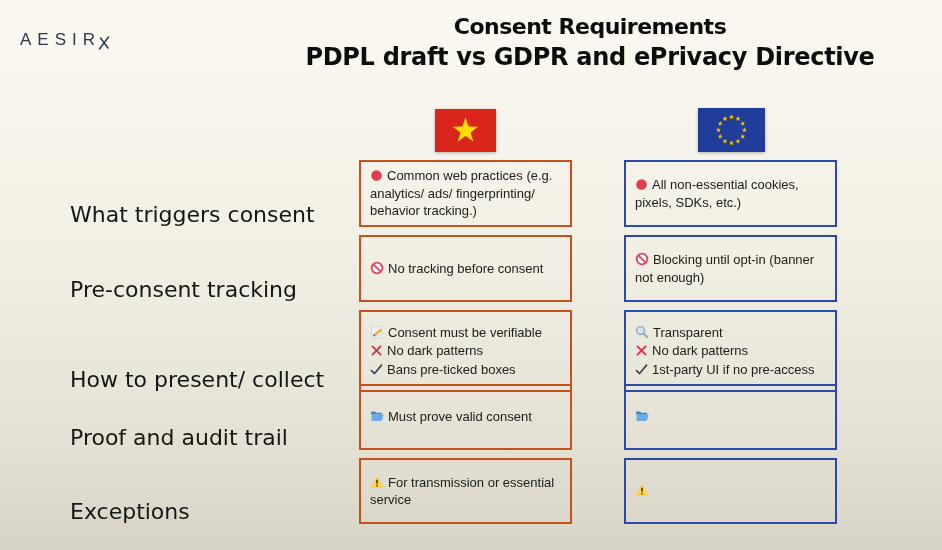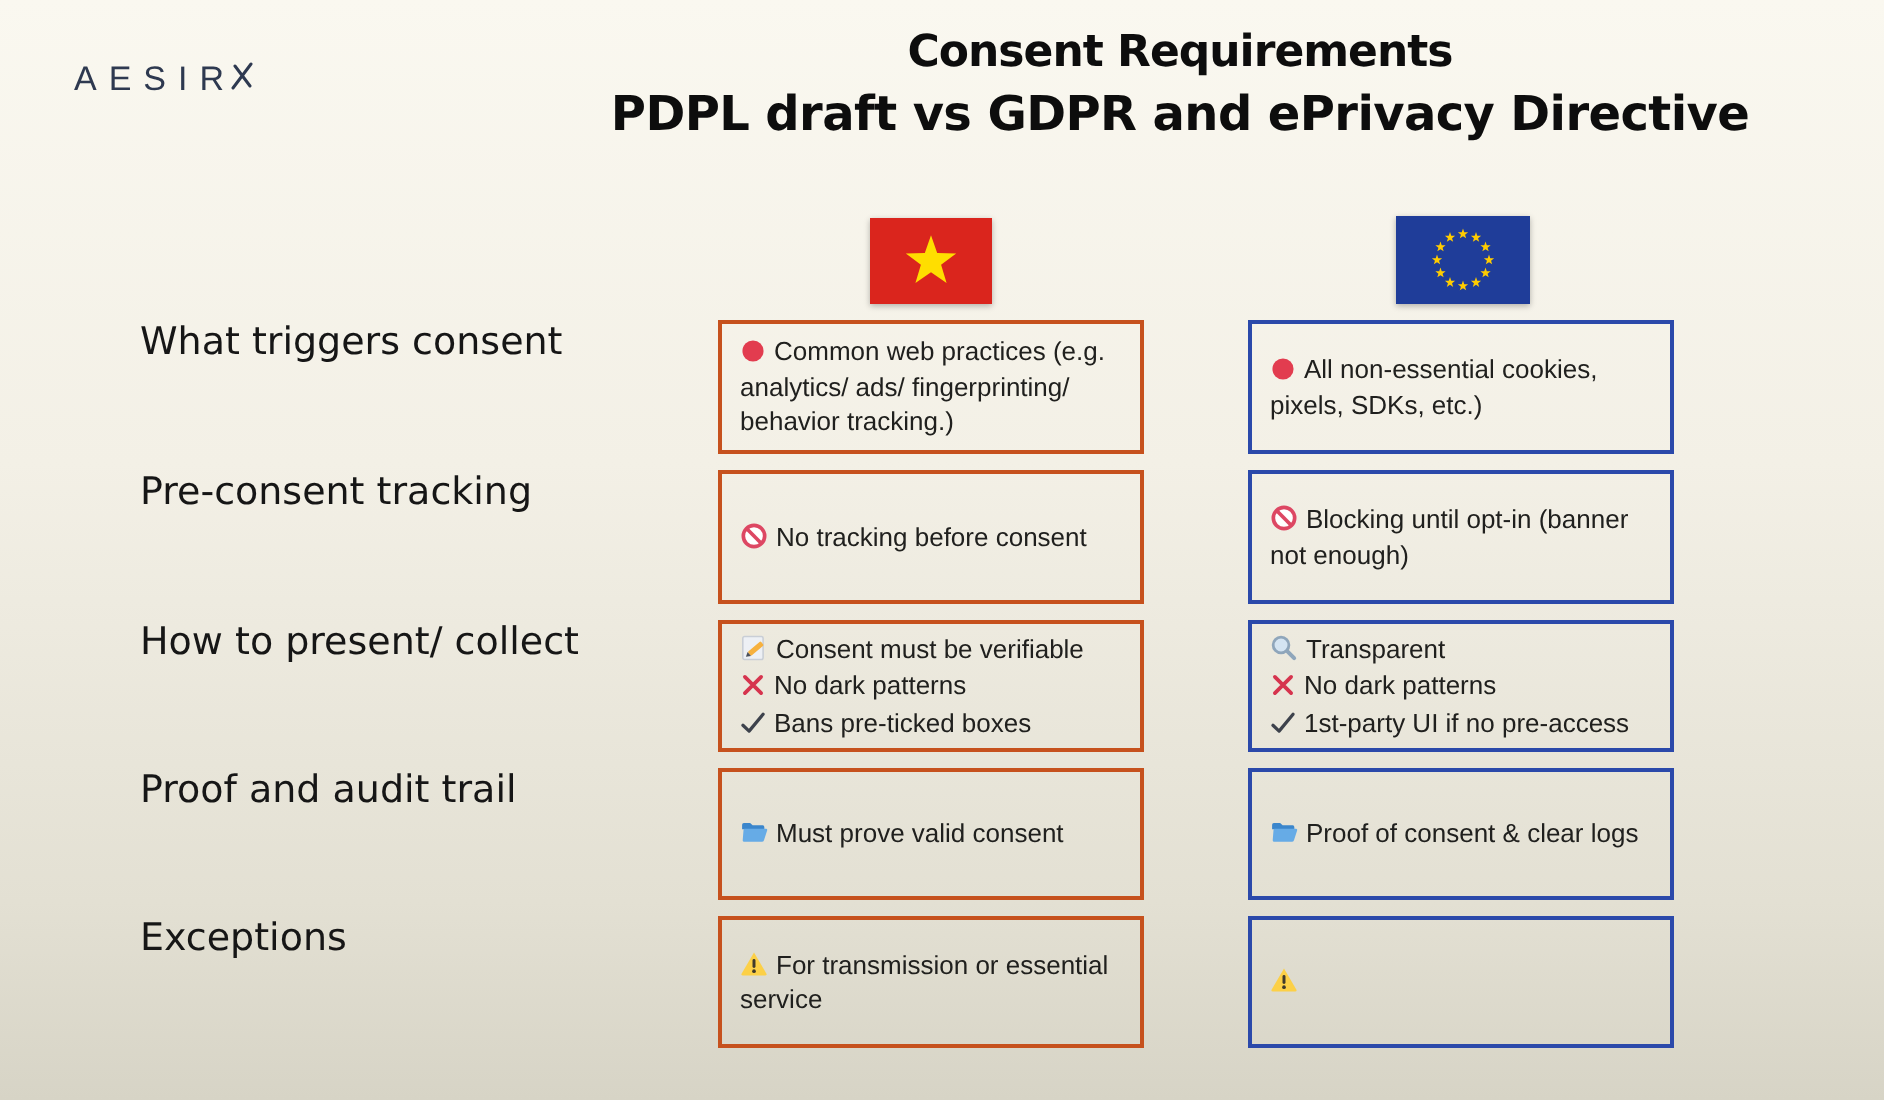--- a/index.html
+++ b/index.html
@@ -1,39 +1,39 @@
 <!DOCTYPE html>
 <html><head>
 <meta charset="utf-8">
 <style>
   html,body{margin:0;padding:0;}
   .canvas{
     position:relative;width:942px;height:550px;overflow:hidden;
     background:linear-gradient(180deg,#faf8f0 0%,#f3f0e6 42%,#e3e0d3 82%,#d7d4c6 100%);
     font-family:"Liberation Sans",sans-serif;
   }
-  .logo{position:absolute;left:37px;top:30px;display:flex;align-items:center;}
+  .logo{position:absolute;left:20px;top:30px;display:flex;align-items:flex-end;}
   .logo-text{font-family:"Liberation Sans",sans-serif;font-size:17px;letter-spacing:6px;color:#2e3950;font-weight:400;}
   .logo-mark{margin-left:-3px;margin-top:-4px;line-height:0;}
   .header{position:absolute;left:240px;top:14px;width:700px;text-align:center;
     font-family:"DejaVu Sans",sans-serif;color:#0d0d0d;}
   .title{font-size:22px;font-weight:700;margin:0;letter-spacing:-0.5px;}
   .subtitle{font-size:24px;font-weight:700;margin:4px 0 0;letter-spacing:-0.3px;}
   .flag{position:absolute;line-height:0;box-shadow:0 1px 3px rgba(0,0,0,0.28);}
   .flag.vn{left:435px;top:109px;}
   .flag.eu{left:698px;top:108px;}
-  .row-label{position:absolute;left:70px;width:285px;display:flex;align-items:flex-start;
-    font-family:"DejaVu Sans",sans-serif;font-size:19px;color:#161616;}
+  .row-label{position:absolute;left:70px;width:285px;display:flex;align-items:flex-end;
+    font-family:"DejaVu Sans",sans-serif;font-size:22px;color:#161616;}
   .cell{position:absolute;width:213px;border:2px solid;box-sizing:border-box;
     display:flex;flex-direction:column;justify-content:center;padding:5px 9px;gap:1px;background:transparent;}
   .cell.vn{left:359px;border-color:#c6511d;}
   .cell.eu{left:624px;border-color:#2b49aa;}
   .r0{top:160px;height:67px}
   .r1{top:235px;height:67px}
-  .r2{top:310px;height:66px}
+  .r2{top:310px;height:82px}
   .r3{top:384px;height:66px}
   .r4{top:458px;height:66px}
   .item{margin:0;font-size:13px;line-height:17.5px;color:#20201e;font-family:"Liberation Sans",sans-serif;}
   .ic{display:inline-block;vertical-align:-2px;margin-right:4px;line-height:0;}
 </style>
 </head>
 <body>
 
 <div class="canvas">
 
@@ -147,21 +147,21 @@
   <div class="cell vn r3">
     <p class="item"><span class="ic"><svg width="14" height="14" viewBox="0 0 16 16">
             <path d="M1.2 3.8 Q1.2 2.8 2.2 2.8 L5.8 2.8 L7.2 4.2 L13 4.2 Q13.9 4.2 13.9 5.1 L13.9 6.4 L1.2 6.4 Z" fill="#3b86cc"></path>
             <path d="M2.7 6.2 L14.9 6.2 Q15.8 6.2 15.5 7.1 L13.7 12.7 Q13.4 13.6 12.5 13.6 L2.4 13.6 Q1.5 13.6 1.55 12.7 L2 7 Q2.05 6.2 2.7 6.2 Z" fill="#66abe6"></path>
           </svg></span><span>Must prove valid consent</span></p>
   </div>
   <div class="cell eu r3">
     <p class="item"><span class="ic"><svg width="14" height="14" viewBox="0 0 16 16">
             <path d="M1.2 3.8 Q1.2 2.8 2.2 2.8 L5.8 2.8 L7.2 4.2 L13 4.2 Q13.9 4.2 13.9 5.1 L13.9 6.4 L1.2 6.4 Z" fill="#3b86cc"></path>
             <path d="M2.7 6.2 L14.9 6.2 Q15.8 6.2 15.5 7.1 L13.7 12.7 Q13.4 13.6 12.5 13.6 L2.4 13.6 Q1.5 13.6 1.55 12.7 L2 7 Q2.05 6.2 2.7 6.2 Z" fill="#66abe6"></path>
-          </svg></span><span>Proof of consent &amp; clear logs</span></p>
+          </svg></span></p>
   </div>
 
   <div class="row-label r4">
       <span>Exceptions</span>
     </div>
   <div class="cell vn r4">
     <p class="item"><span class="ic"><svg width="14" height="14" viewBox="0 0 16 16">
             <path d="M8 1.4 L15.1 13.5 Q15.6 14.5 14.5 14.5 L1.5 14.5 Q0.4 14.5 0.9 13.5 Z" fill="#fcd047"></path>
             <rect x="7.15" y="5.2" width="1.7" height="5.1" rx="0.85" fill="#403a2c"></rect>
             <circle cx="8" cy="12.1" r="1.05" fill="#403a2c"></circle>

